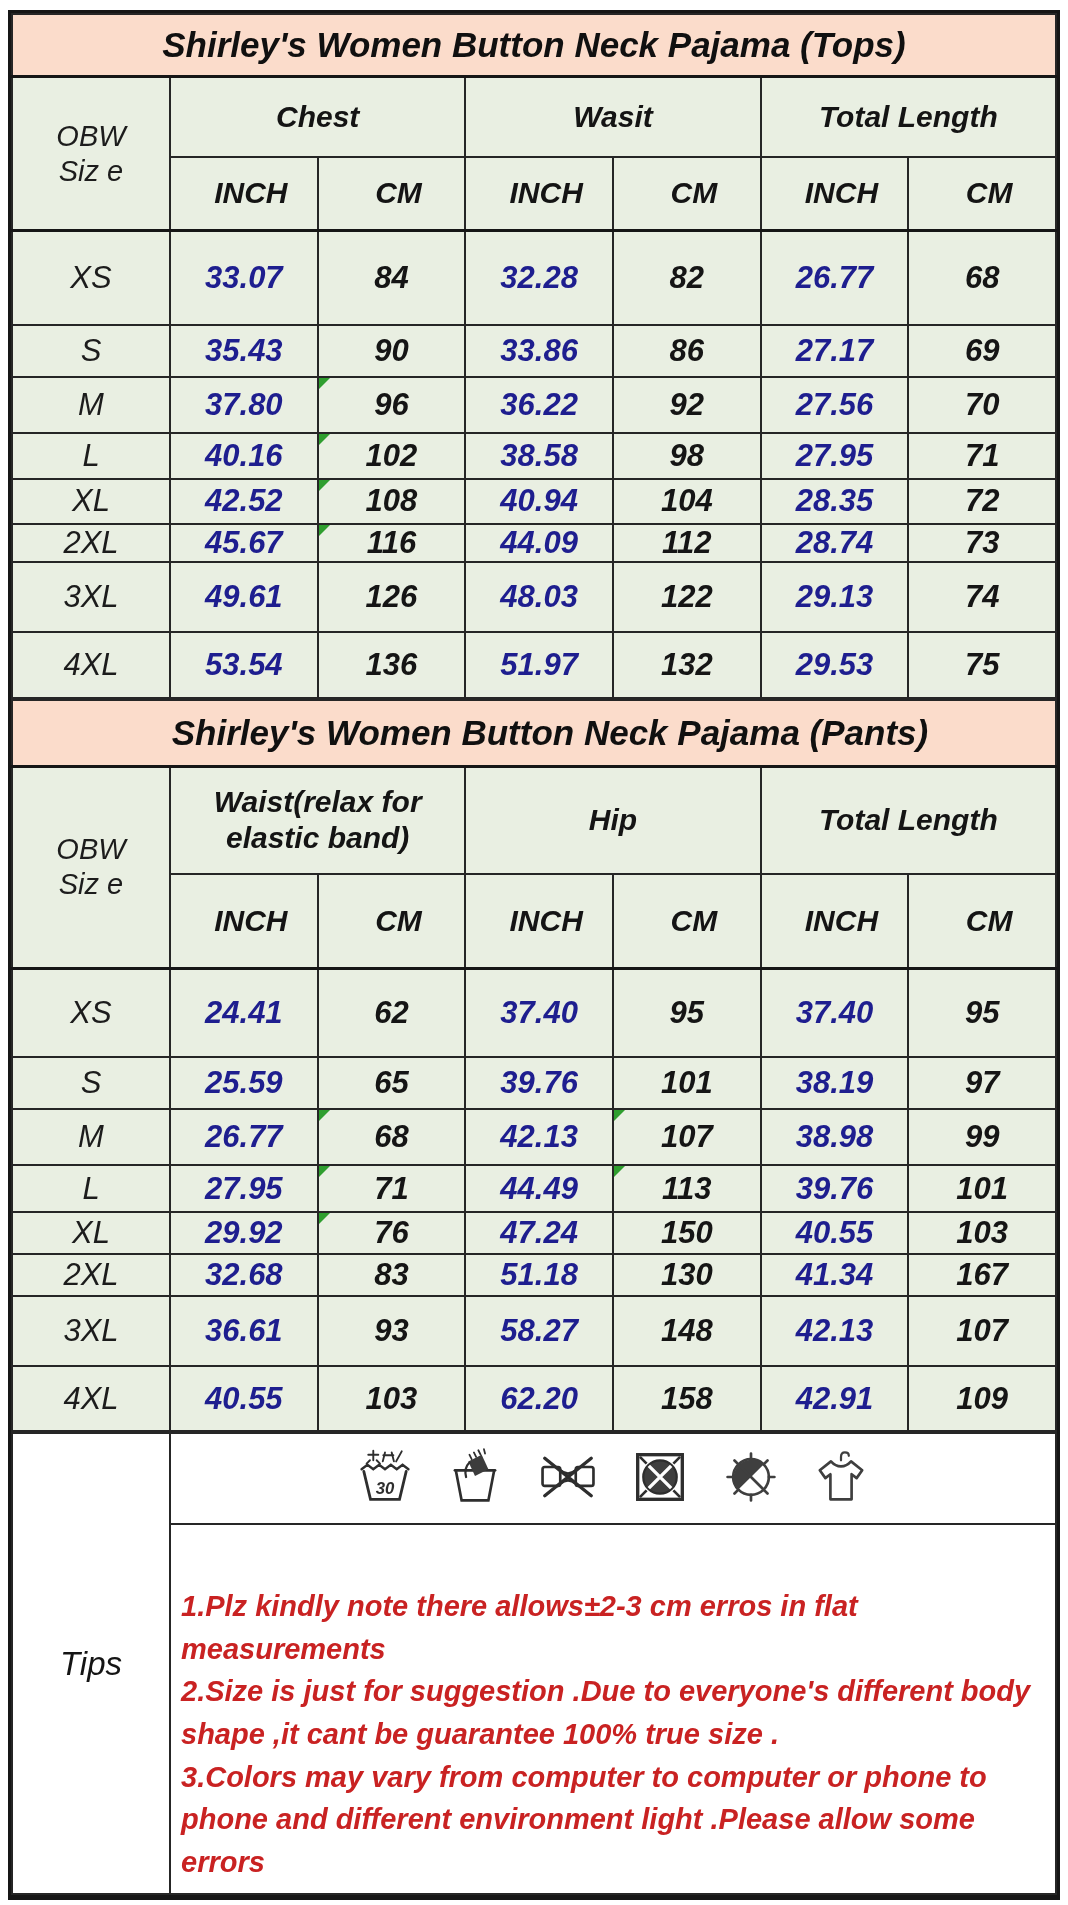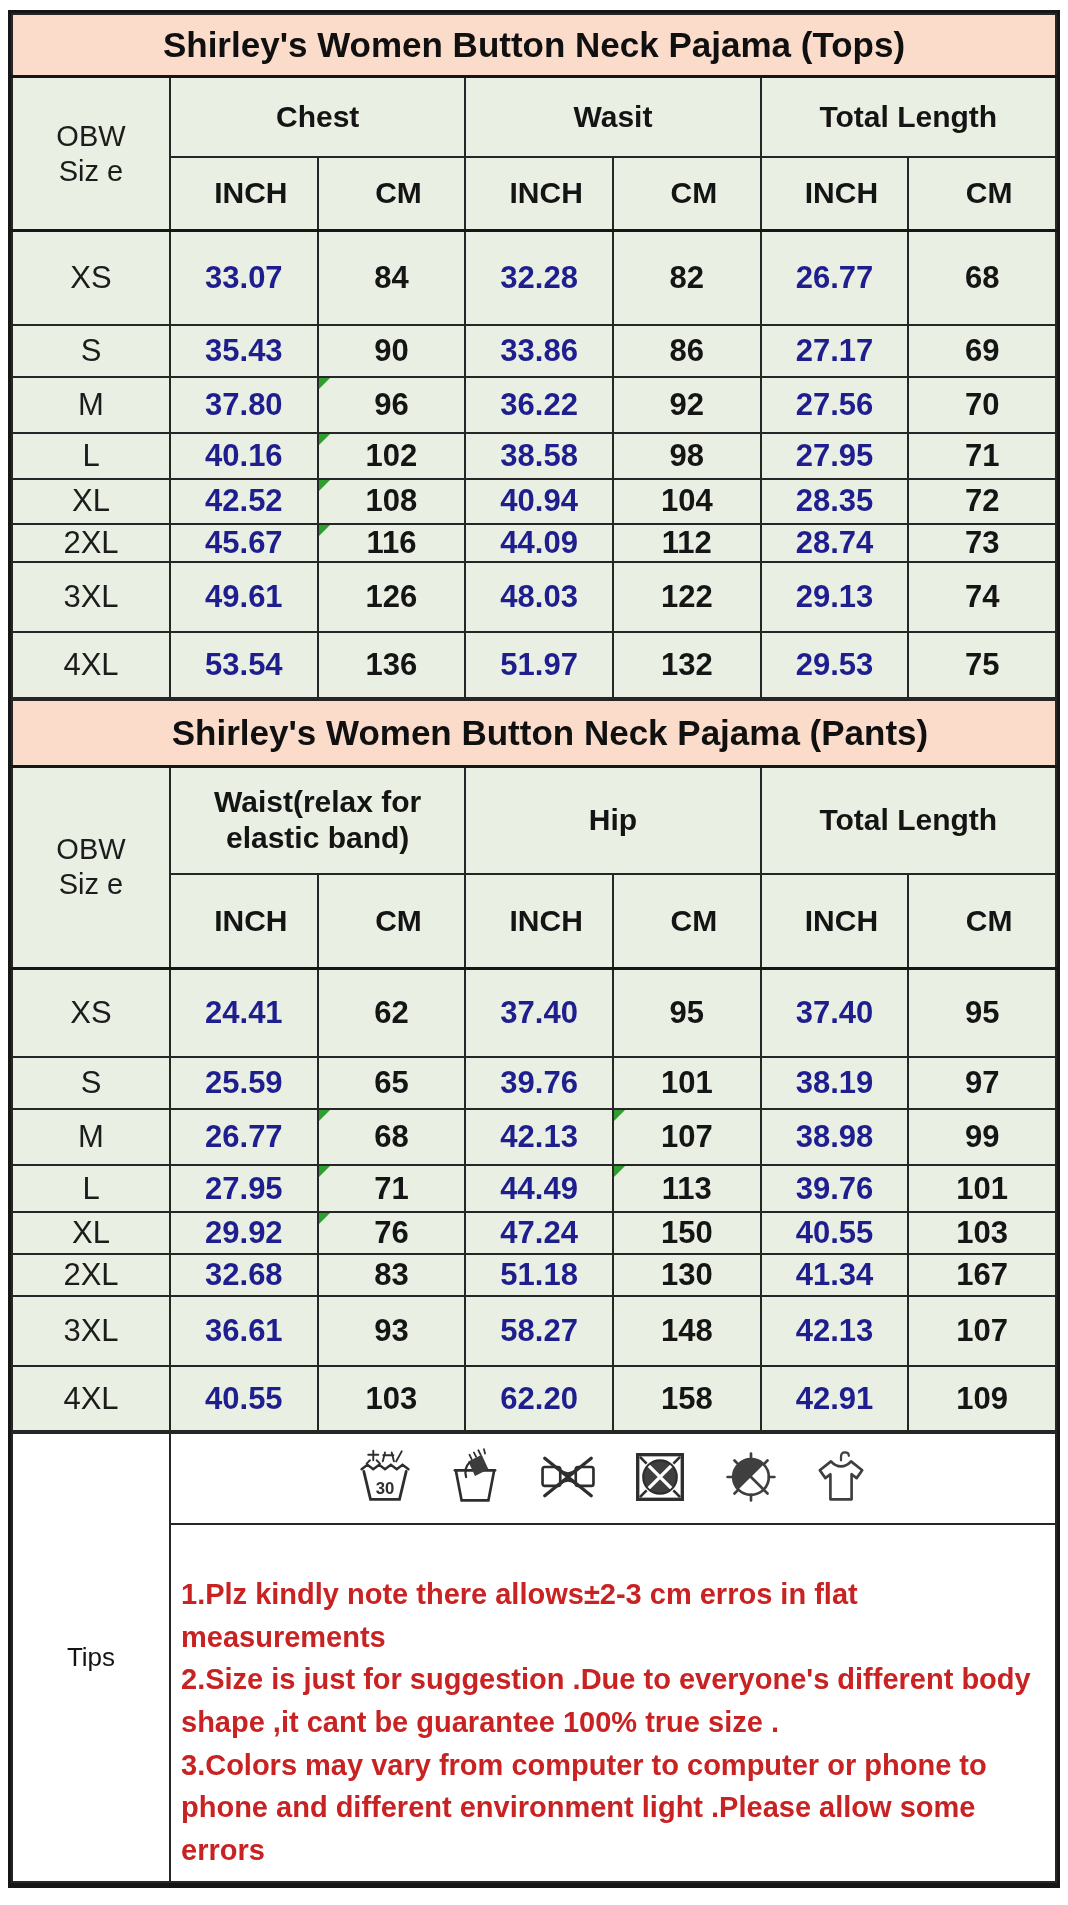--- a/index.html
+++ b/index.html
@@ -2,21 +2,21 @@
 <html><head>
 <meta charset="utf-8">
 <style>
   html,body{margin:0;padding:0;}
   body{
     width:1068px;height:1905px;background:#ffffff;
     font-family:"Liberation Sans", sans-serif;position:relative;
   }
   .sheet{
     position:absolute;left:8px;top:10px;width:1046px;
-    border:3px solid #161616;border-bottom-width:5px;background:#ffffff;
+    border:3px solid #161616;border-bottom-width:5px;background:#ffffff;font-style:italic;
   }
   table{border-collapse:collapse;width:100%;table-layout:fixed;}
   td,th{border:2px solid #262626;padding:0;text-align:center;vertical-align:middle;overflow:hidden;}
   col.size-col{width:158px;}
 
   
   .title-row th{
     background:#fbdccb;color:#101010;font-weight:bold;font-size:35px;
     height:60px;border-bottom:3px solid #161616;letter-spacing:0px;
   }
@@ -39,26 +39,26 @@
   td.val{font-size:31px;font-weight:bold;}
   td.val.inch{color:#1e1e8f;}
   td.val.cm{color:#151515;}
   .corner-mark{
     position:absolute;left:0;top:0;width:0;height:0;
     border-top:11px solid #2f9e2f;border-right:11px solid transparent;
   }
 
   
   .tips-table td{background:#ffffff;}
-  td.tips-label{font-size:26px;color:#141414;font-weight:normal;margin-left:36px;}
+  td.tips-label{font-size:33px;color:#141414;font-weight:normal;margin-left:36px;}
   tr.icons-row{height:91px;}
   td.icons-cell{}
   .care-icon{display:inline-block;vertical-align:middle;margin:0 14px;}
   tr.tips-text-row{height:310px;}
-  td.tips-text{text-align:left;vertical-align:top;padding:48px 16px 10px 10px;}
+  td.tips-text{text-align:left;vertical-align:top;padding:60px 16px 10px 10px;}
   td.tips-text p{
     margin:0;font-size:29px;font-weight:bold;color:#c92222;line-height:1.47;
   }
   svg{display:inline-block;}
 </style>
 </head>
 <body>
 
 <div class="sheet">
 

